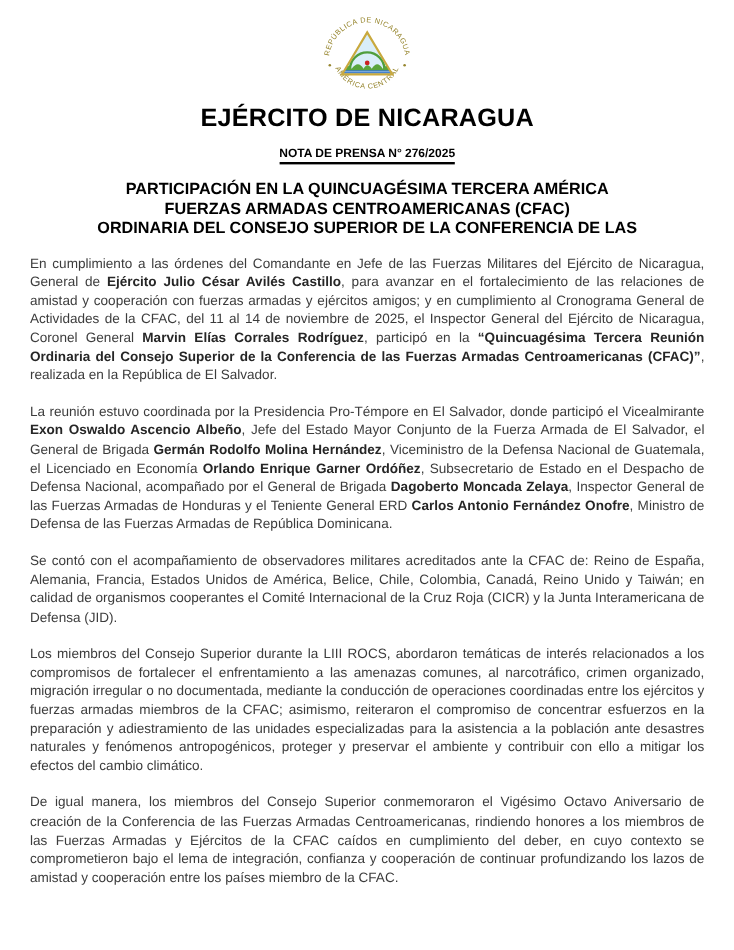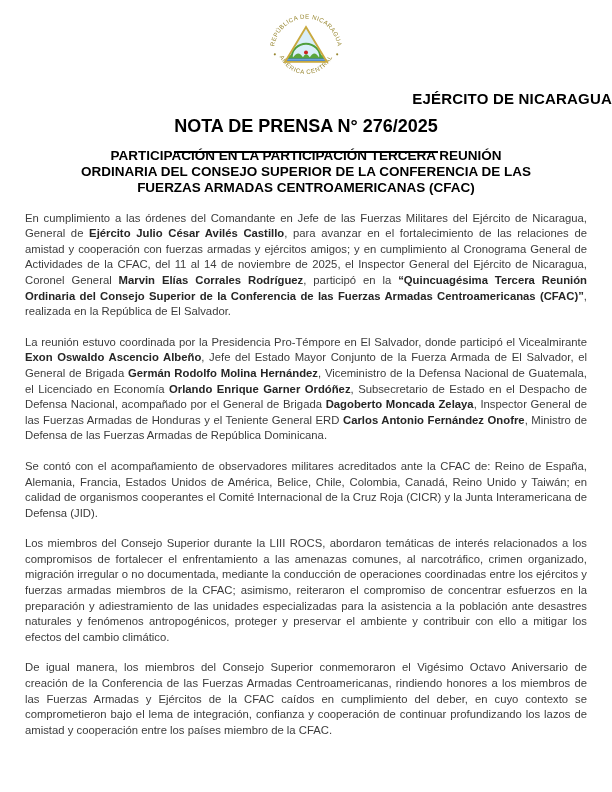--- a/index.html
+++ b/index.html
@@ -4,27 +4,27 @@
 <style>
   html,body{margin:0;padding:0;background:#ffffff;}
   .page{
     width:612px;height:792px;margin:0 auto;background:#ffffff;
     font-family:"Liberation Sans",sans-serif;position:relative;overflow:hidden;
     box-sizing:border-box;
   }
   .emblem-wrap{padding-top:11px;text-align:center;line-height:0;}
   .emblem{width:76px;height:76px;display:inline-block;}
   .org-title{
-    margin:1px 0 0;text-align:right;font-size:15px;font-weight:bold;
+    margin:1px 0 0;text-align:center;font-size:21px;font-weight:bold;
     color:#000000;letter-spacing:0.2px;line-height:22px;
   }
   .press-note{margin-top:8px;text-align:center;line-height:17px;}
   .press-note .underlined{
-    font-size:18px;font-weight:bold;color:#000000;
-    border-bottom:2px solid #000000;padding-bottom:15px;
+    font-size:10px;font-weight:bold;color:#000000;
+    border-bottom:2px solid #000000;padding-bottom:1px;
   }
   .doc-title{
     margin-top:13px;text-align:center;font-size:13.5px;font-weight:bold;
     line-height:16.2px;color:#000000;
   }
   .content{margin:14px 25px 0;}
   .content p{
     margin:0 0 15px;font-size:11.3px;line-height:15.6px;
     text-align:justify;color:#3c3c3c;
   }
@@ -68,23 +68,23 @@
     </svg>
   </div>
 
   <h1 class="org-title">EJÉRCITO DE NICARAGUA</h1>
 
   <div class="press-note">
     <span class="underlined">NOTA DE PRENSA N° 276/2025</span>
   </div>
 
   <div class="doc-title">
-    <div>PARTICIPACIÓN EN LA PARTICIPACIÓN TERCERA REUNIÓN</div>
+    <div>PARTICIPACIÓN EN LA QUINCUAGÉSIMA TERCERA AMÉRICA</div>
+    <div>FUERZAS ARMADAS CENTROAMERICANAS (CFAC)</div>
     <div>ORDINARIA DEL CONSEJO SUPERIOR DE LA CONFERENCIA DE LAS</div>
-    <div>FUERZAS ARMADAS CENTROAMERICANAS (CFAC)</div>
   </div>
 
   <div class="content">
     <p><span>En cumplimiento a las órdenes del Comandante en Jefe de las Fuerzas Militares del Ejército de Nicaragua, General de </span><span class="b">Ejército Julio César Avilés Castillo</span><span>, para avanzar en el fortalecimiento de las relaciones de amistad y cooperación con fuerzas armadas y ejércitos amigos; y en cumplimiento al Cronograma General de Actividades de la CFAC, del 11 al 14 de noviembre de 2025, el Inspector General del Ejército de Nicaragua, Coronel General </span><span class="b">Marvin Elías Corrales Rodríguez</span><span>, participó en la </span><span class="b i">“Quincuagésima Tercera Reunión Ordinaria del Consejo Superior de la Conferencia de las Fuerzas Armadas Centroamericanas (CFAC)”</span><span>, realizada en la República de El Salvador.</span></p>
     <p><span>La reunión estuvo coordinada por la Presidencia Pro-Témpore en El Salvador, donde participó el Vicealmirante </span><span class="b">Exon Oswaldo Ascencio Albeño</span><span>, Jefe del Estado Mayor Conjunto de la Fuerza Armada de El Salvador, el General de Brigada </span><span class="b">Germán Rodolfo Molina Hernández</span><span>, Viceministro de la Defensa Nacional de Guatemala, el Licenciado en Economía </span><span class="b">Orlando Enrique Garner Ordóñez</span><span>, Subsecretario de Estado en el Despacho de Defensa Nacional, acompañado por el General de Brigada </span><span class="b">Dagoberto Moncada Zelaya</span><span>, Inspector General de las Fuerzas Armadas de Honduras y el Teniente General ERD </span><span class="b">Carlos Antonio Fernández Onofre</span><span>, Ministro de Defensa de las Fuerzas Armadas de República Dominicana.</span></p>
     <p><span>Se contó con el acompañamiento de observadores militares acreditados ante la CFAC de: Reino de España, Alemania, Francia, Estados Unidos de América, Belice, Chile, Colombia, Canadá, Reino Unido y Taiwán; en calidad de organismos cooperantes el Comité Internacional de la Cruz Roja (CICR) y la Junta Interamericana de Defensa (JID).</span></p>
     <p><span>Los miembros del Consejo Superior durante la LIII ROCS, abordaron temáticas de interés relacionados a los compromisos de fortalecer el enfrentamiento a las amenazas comunes, al narcotráfico, crimen organizado, migración irregular o no documentada, mediante la conducción de operaciones coordinadas entre los ejércitos y fuerzas armadas miembros de la CFAC; asimismo, reiteraron el compromiso de concentrar esfuerzos en la preparación y adiestramiento de las unidades especializadas para la asistencia a la población ante desastres naturales y fenómenos antropogénicos, proteger y preservar el ambiente y contribuir con ello a mitigar los efectos del cambio climático.</span></p>
     <p><span>De igual manera, los miembros del Consejo Superior conmemoraron el Vigésimo Octavo Aniversario de creación de la Conferencia de las Fuerzas Armadas Centroamericanas, rindiendo honores a los miembros de las Fuerzas Armadas y Ejércitos de la CFAC caídos en cumplimiento del deber, en cuyo contexto se comprometieron bajo el lema de integración, confianza y cooperación de continuar profundizando los lazos de amistad y cooperación entre los países miembro de la CFAC.</span></p>
   </div>
 

